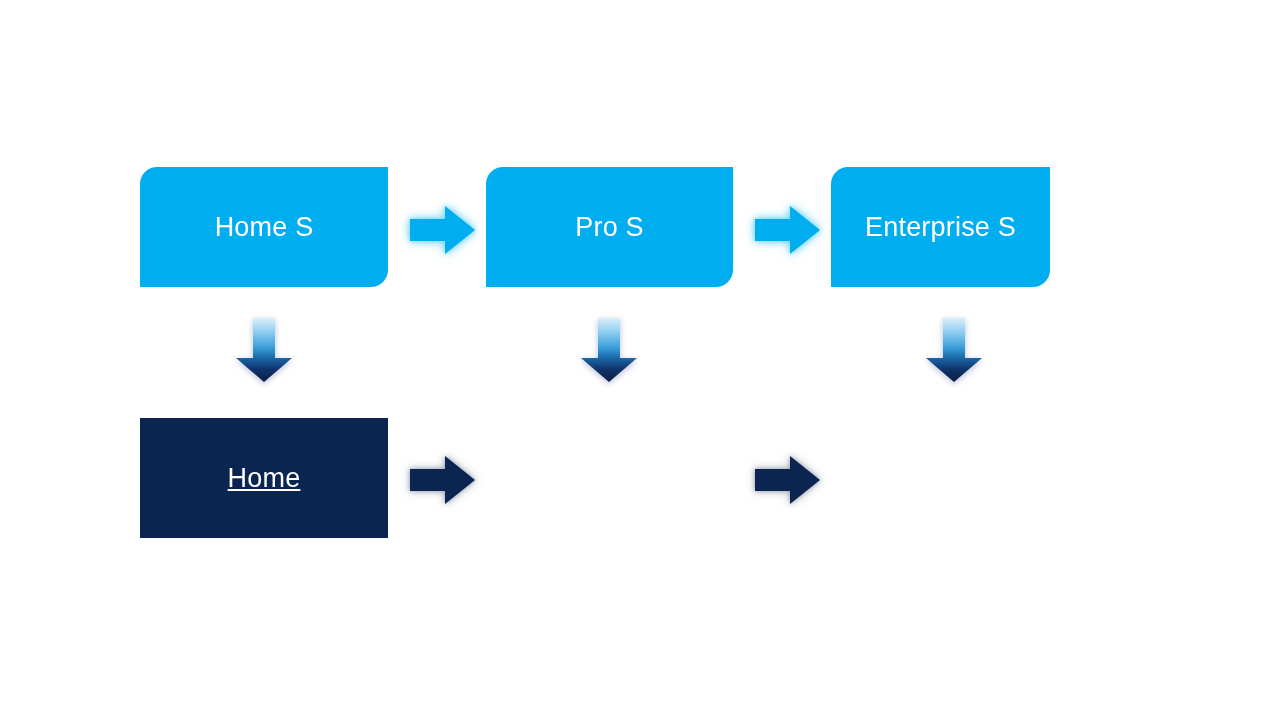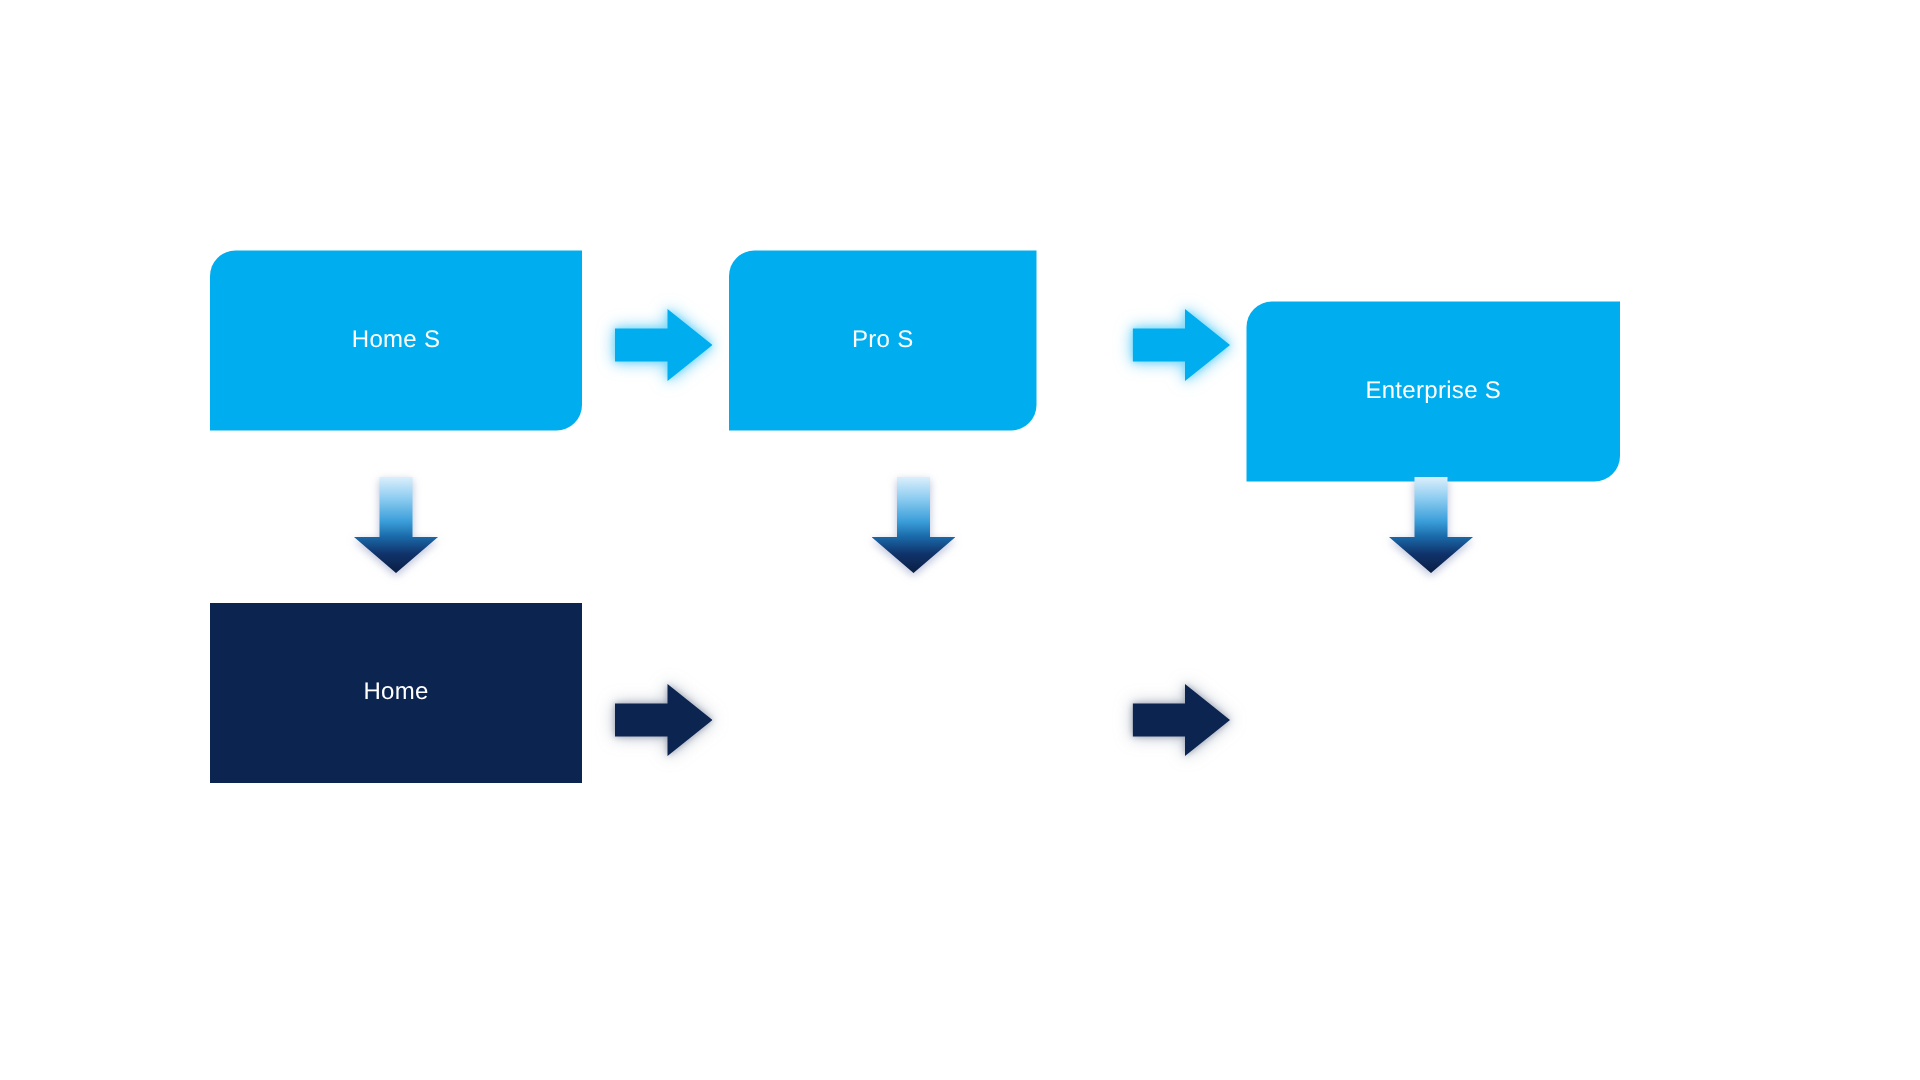--- a/index.html
+++ b/index.html
@@ -15,37 +15,38 @@
     overflow: hidden;
     font-family: "Liberation Sans", "DejaVu Sans", sans-serif;
   }
   .box {
     position: absolute;
     height: 120px;
     display: flex;
     align-items: center;
     justify-content: center;
     color: var(--label-color, #ffffff);
-    font-size: 16px;
+    font-size: 27px;
     letter-spacing: 0.2px;
     text-align: left;
   }
   .box.top-style {
     background: var(--top-fill, #00AEEF);
     border-radius: 17px 0 17px 0;
     top: 167px;
   }
   .box.bottom-style {
     background: var(--bottom-fill, #0C2450);
     border-radius: 0;
-    top: 402px;
+    top: 418px;
+    text-decoration: underline;
   }
   .col1 { left: 140px; width: 248px; }
-  .col2 { left: 486px; width: 205px; }
-  .col3 { left: 831px; width: 249px; margin-top: 34px; }
+  .col2 { left: 486px; width: 247px; }
+  .col3 { left: 831px; width: 219px; }
 
   .arrow-wrap {
     position: absolute;
   }
   .arrow-wrap.glow-light {
     filter: drop-shadow(0 0 2px rgba(120,218,255,0.95)) drop-shadow(0 0 5px rgba(0,174,239,0.55));
   }
   .arrow-wrap.glow-dark {
     filter: drop-shadow(0 0 2px rgba(140,150,170,0.85)) drop-shadow(0 0 5px rgba(130,140,160,0.5));
   }

